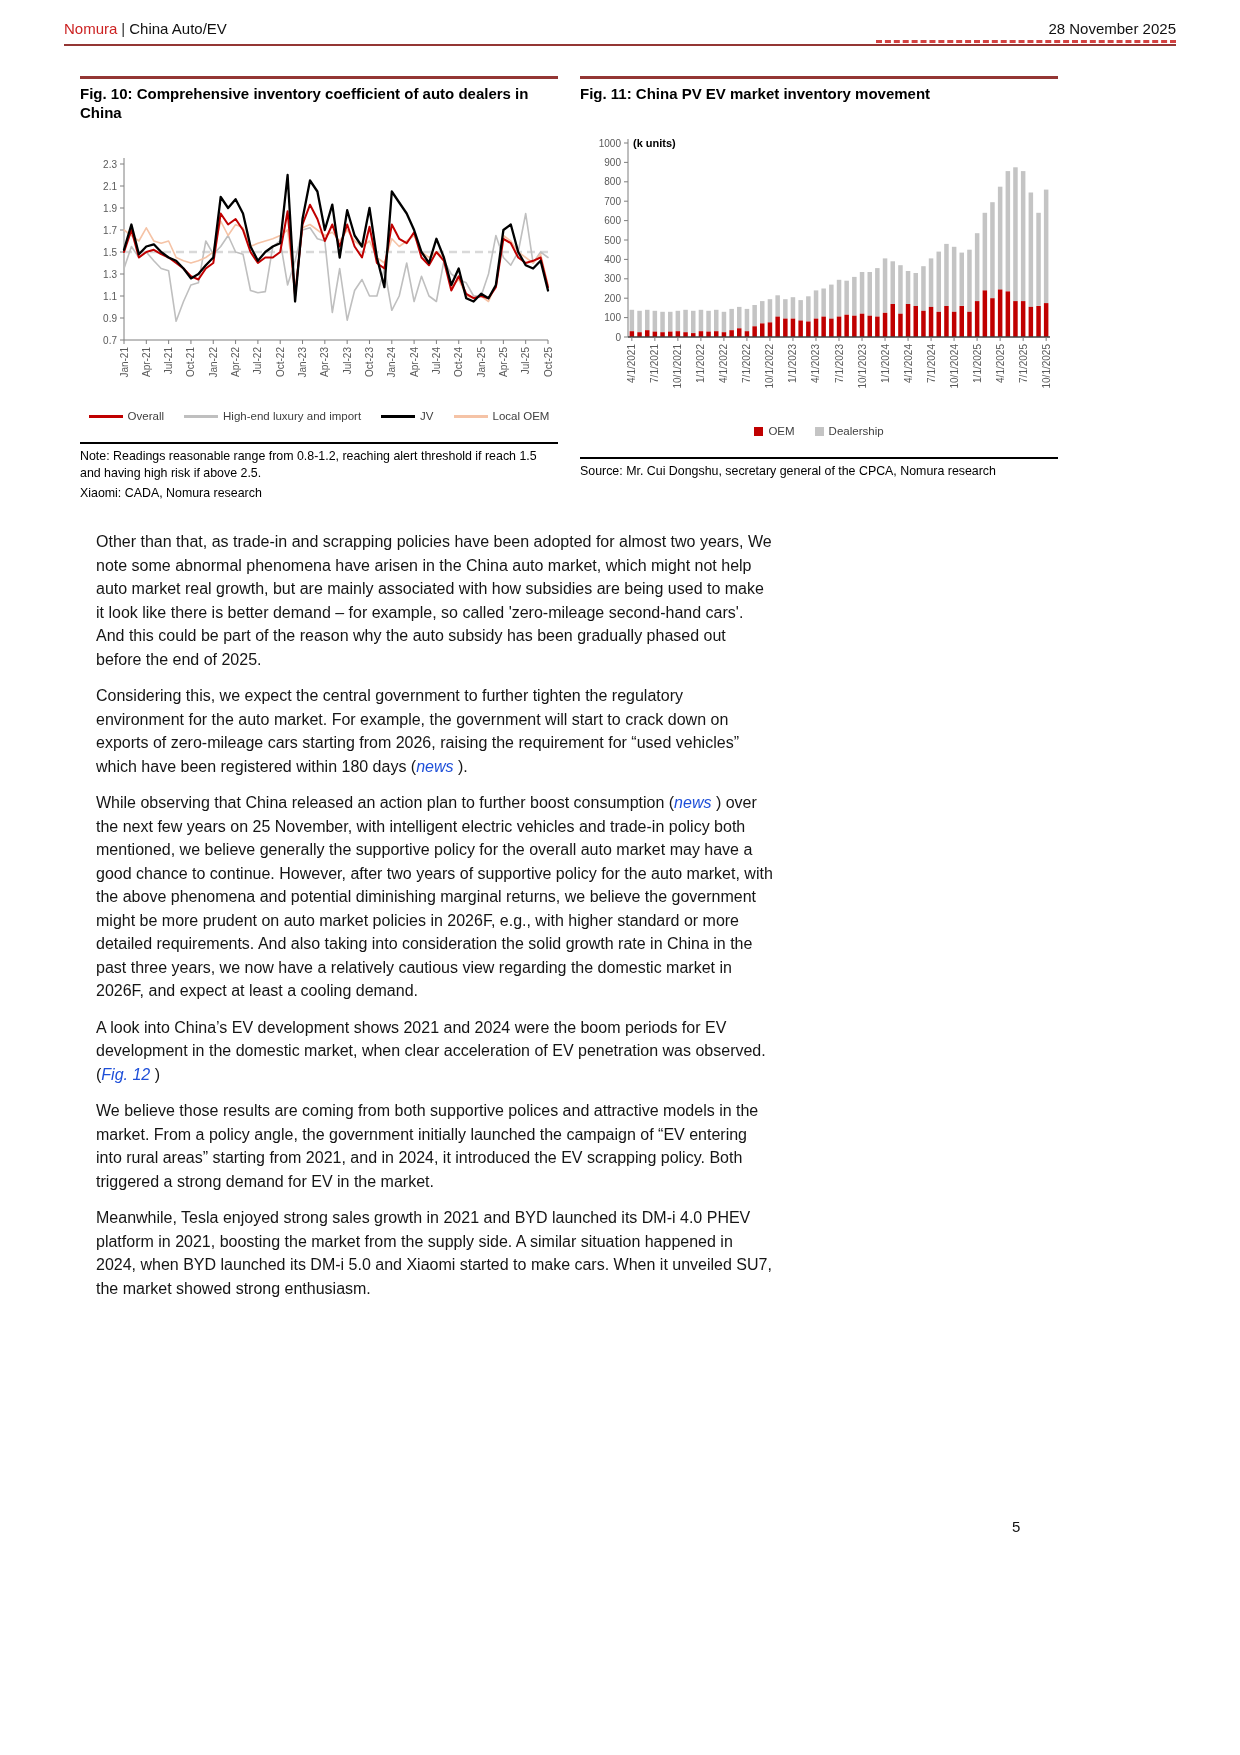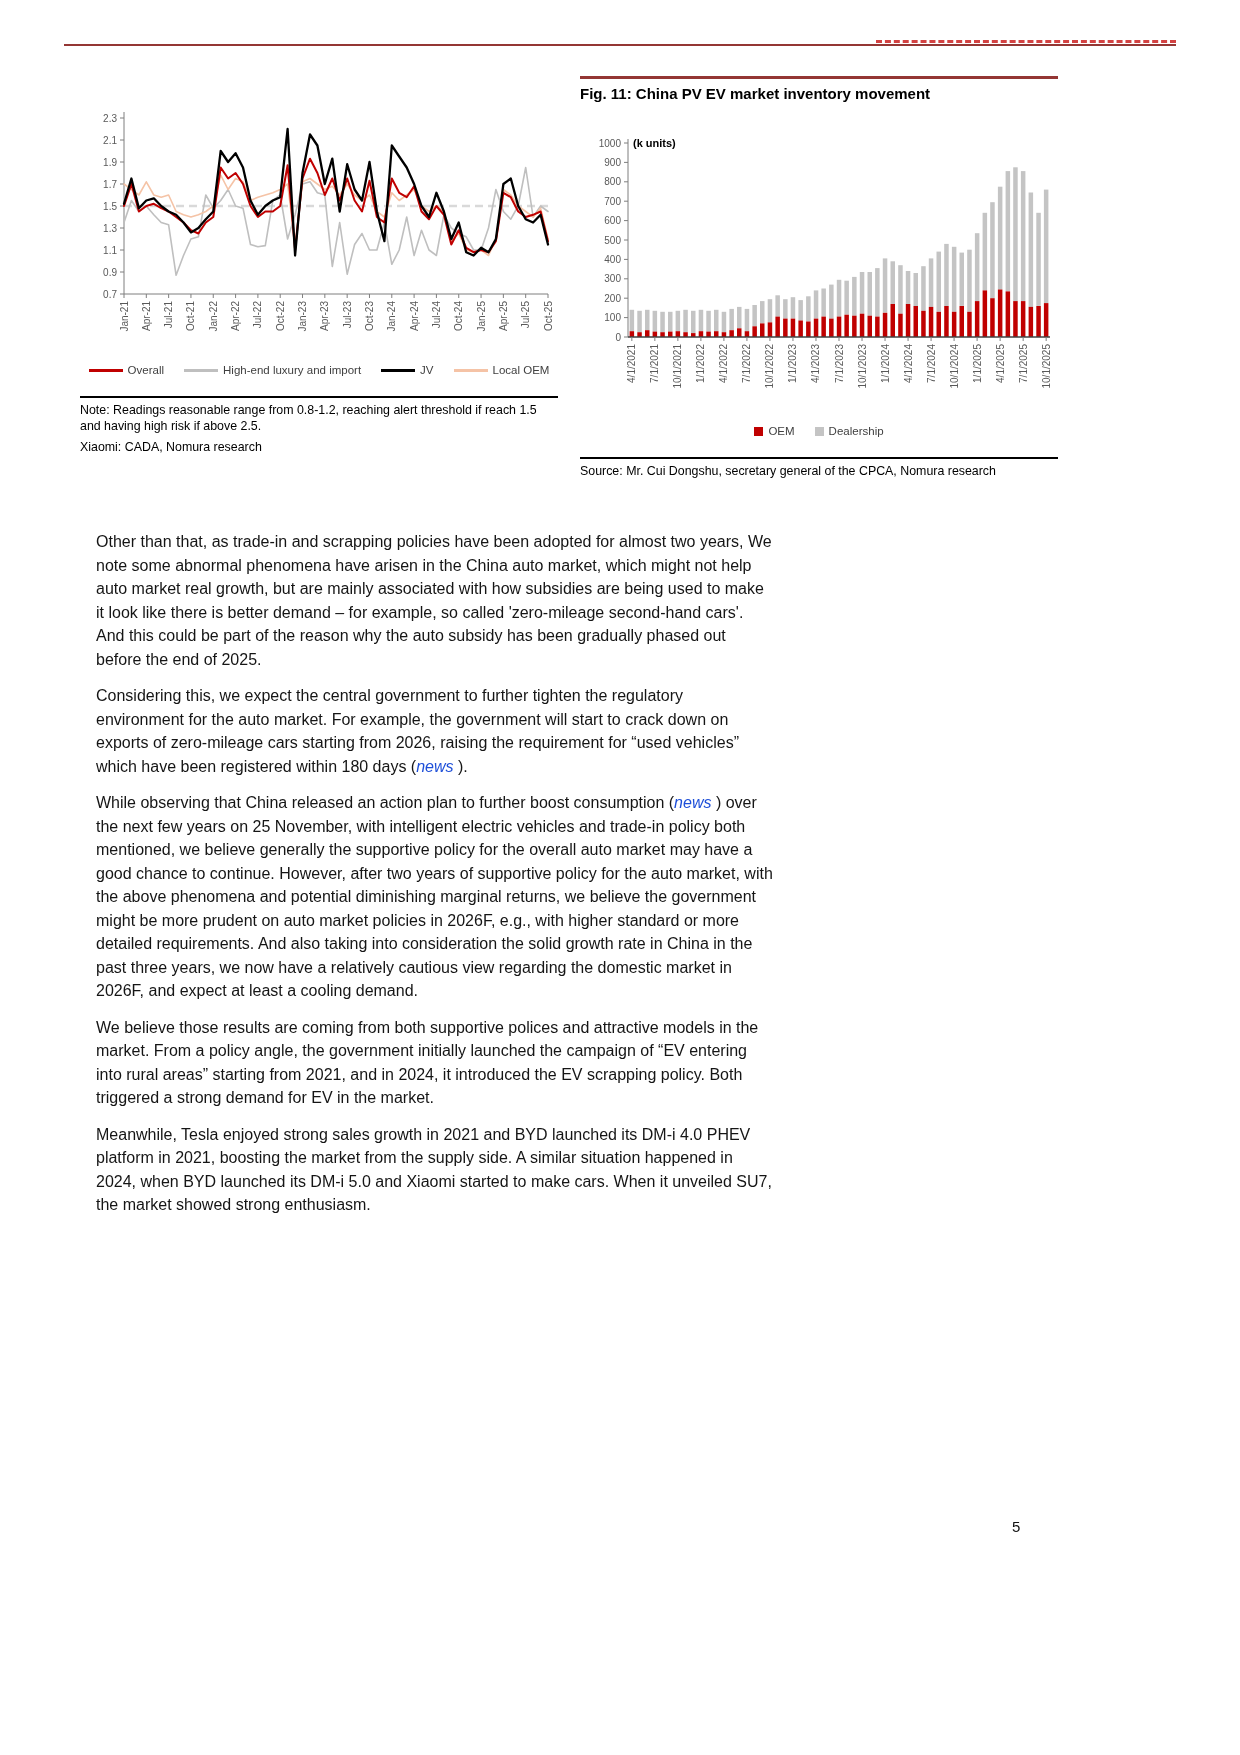--- a/index.html
+++ b/index.html
@@ -41,26 +41,33 @@
   .body-col h2{font-size:16px;line-height:1.32;margin:26px 0 14px 0;color:#000;}
   .news-link{color:#1d4ed8;font-style:italic;text-decoration:none;cursor:pointer;}
 
   .page-number{position:absolute;left:1012px;top:1518px;font-size:15px;color:#111;}
 </style>
 </head>
 <body>
 
 <div class="page">
 
+  <div class="report-header">
+    <div>
+      <span class="brand">Nomura</span><span class="sep">|</span><span class="section">China Auto/EV</span>
+    </div>
+    <div class="header-date">28 November 2025</div>
+  </div>
   <div class="header-rule"></div>
   <div class="header-rule-dashes"></div>
 
   <div class="figures">
 
     <figure class="fig">
+      <figcaption class="fig-title">Fig. 10: Comprehensive inventory coefficient of auto dealers in China</figcaption>
       <svg id="chart10" width="478" height="258">
           <line x1="44" y1="16" x2="44" y2="198" stroke="#7f7f7f" stroke-width="1"></line>
           <line x1="44" y1="198" x2="468" y2="198" stroke="#7f7f7f" stroke-width="1"></line>
           <line x1="40" y1="198" x2="44" y2="198" stroke="#7f7f7f"></line>
           <text x="37" y="201.5" text-anchor="end" class="tick">0.7</text>
           <line x1="40" y1="176" x2="44" y2="176" stroke="#7f7f7f"></line>
           <text x="37" y="179.5" text-anchor="end" class="tick">0.9</text>
           <line x1="40" y1="154" x2="44" y2="154" stroke="#7f7f7f"></line>
           <text x="37" y="157.5" text-anchor="end" class="tick">1.1</text>
           <line x1="40" y1="132" x2="44" y2="132" stroke="#7f7f7f"></line>
@@ -334,18 +341,19 @@
       <div class="fig-divider"></div>
       <p class="fig-source">Source: Mr. Cui Dongshu, secretary general of the CPCA, Nomura research</p>
     </figure>
 
   </div>
 
   <main class="body-col">
       <p>Other than that, as trade-in and scrapping policies have been adopted for almost two years, We note some abnormal phenomena have arisen in the China auto market, which might not help auto market real growth, but are mainly associated with how subsidies are being used to make it look like there is better demand – for example, so called 'zero-mileage second-hand cars'. And this could be part of the reason why the auto subsidy has been gradually phased out before the end of 2025.</p>
       <p>Considering this, we expect the central government to further tighten the regulatory environment for the auto market. For example, the government will start to crack down on exports of zero-mileage cars starting from 2026, raising the requirement for “used vehicles” which have been registered within 180 days (<a class="news-link">news</a> ).</p>
       <p>While observing that China released an action plan to further boost consumption (<a class="news-link">news</a> ) over the next few years on 25 November, with intelligent electric vehicles and trade-in policy both mentioned, we believe generally the supportive policy for the overall auto market may have a good chance to continue. However, after two years of supportive policy for the auto market, with the above phenomena and potential diminishing marginal returns, we believe the government might be more prudent on auto market policies in 2026F, e.g., with higher standard or more detailed requirements. And also taking into consideration the solid growth rate in China in the past three years, we now have a relatively cautious view regarding the domestic market in 2026F, and expect at least a cooling demand.</p>
+      <p>A look into China’s EV development shows 2021 and 2024 were the boom periods for EV development in the domestic market, when clear acceleration of EV penetration was observed. (<a class="news-link">Fig. 12</a> )</p>
       <p>We believe those results are coming from both supportive polices and attractive models in the market. From a policy angle, the government initially launched the campaign of “EV entering into rural areas” starting from 2021, and in 2024, it introduced the EV scrapping policy. Both triggered a strong demand for EV in the market.</p>
       <p>Meanwhile, Tesla enjoyed strong sales growth in 2021 and BYD launched its DM-i 4.0 PHEV platform in 2021, boosting the market from the supply side. A similar situation happened in 2024, when BYD launched its DM-i 5.0 and Xiaomi started to make cars. When it unveiled SU7, the market showed strong enthusiasm.</p>
     </main>
 
   <div class="page-number">5</div>
 </div>
 
 </body></html>

